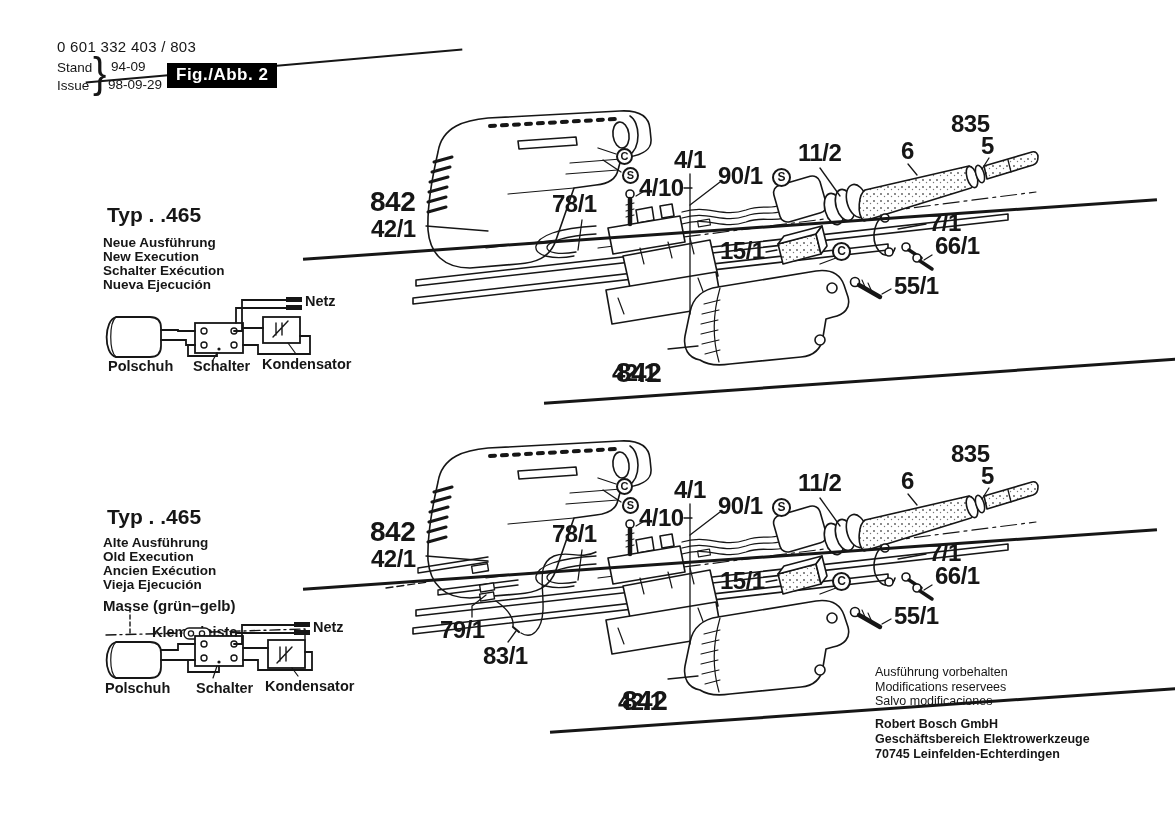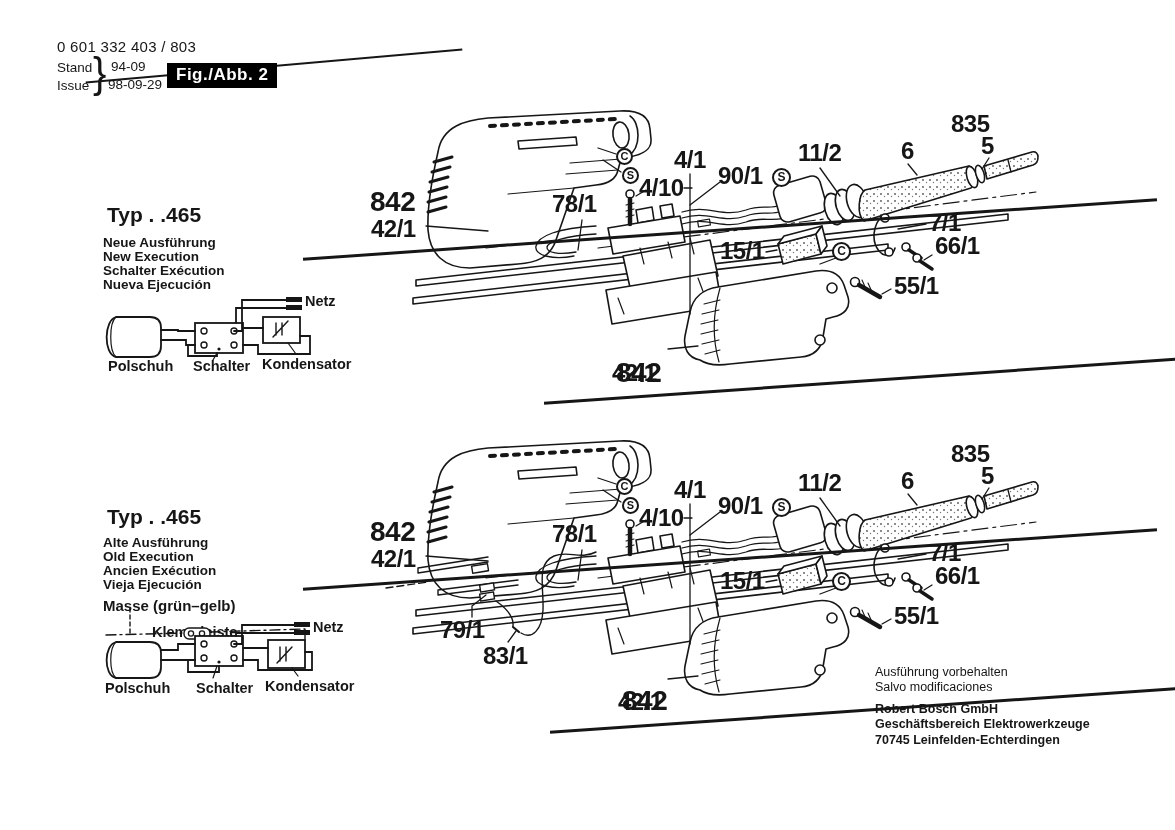--- a/index.html
+++ b/index.html
@@ -296,17 +296,18 @@
   <div class="co" style="left:72px;top:180px">79/1</div>
   <div class="co" style="left:115px;top:206px">83/1</div>
   <div class="co struck" style="left:250px;top:228px">42/1</div>
   <div class="co big" style="left:254px;top:249px">842</div>
   <div class="circ sm" style="left:248px;top:40px">C</div>
   <div class="circ sm" style="left:254px;top:59px">S</div>
 </div>
 
 <div class="abs" style="left:875px;top:665px;width:290px;height:120px">
   <div class="note">Ausführung vorbehalten</div>
+  <div class="note">Modifications reservees</div>
   <div class="note">Salvo modificaciones</div>
   <div class="company" style="margin-top:8px">Robert Bosch GmbH</div>
   <div class="company">Geschäftsbereich Elektrowerkzeuge</div>
   <div class="company">70745 Leinfelden-Echterdingen</div>
 </div>
 
 </body></html>

